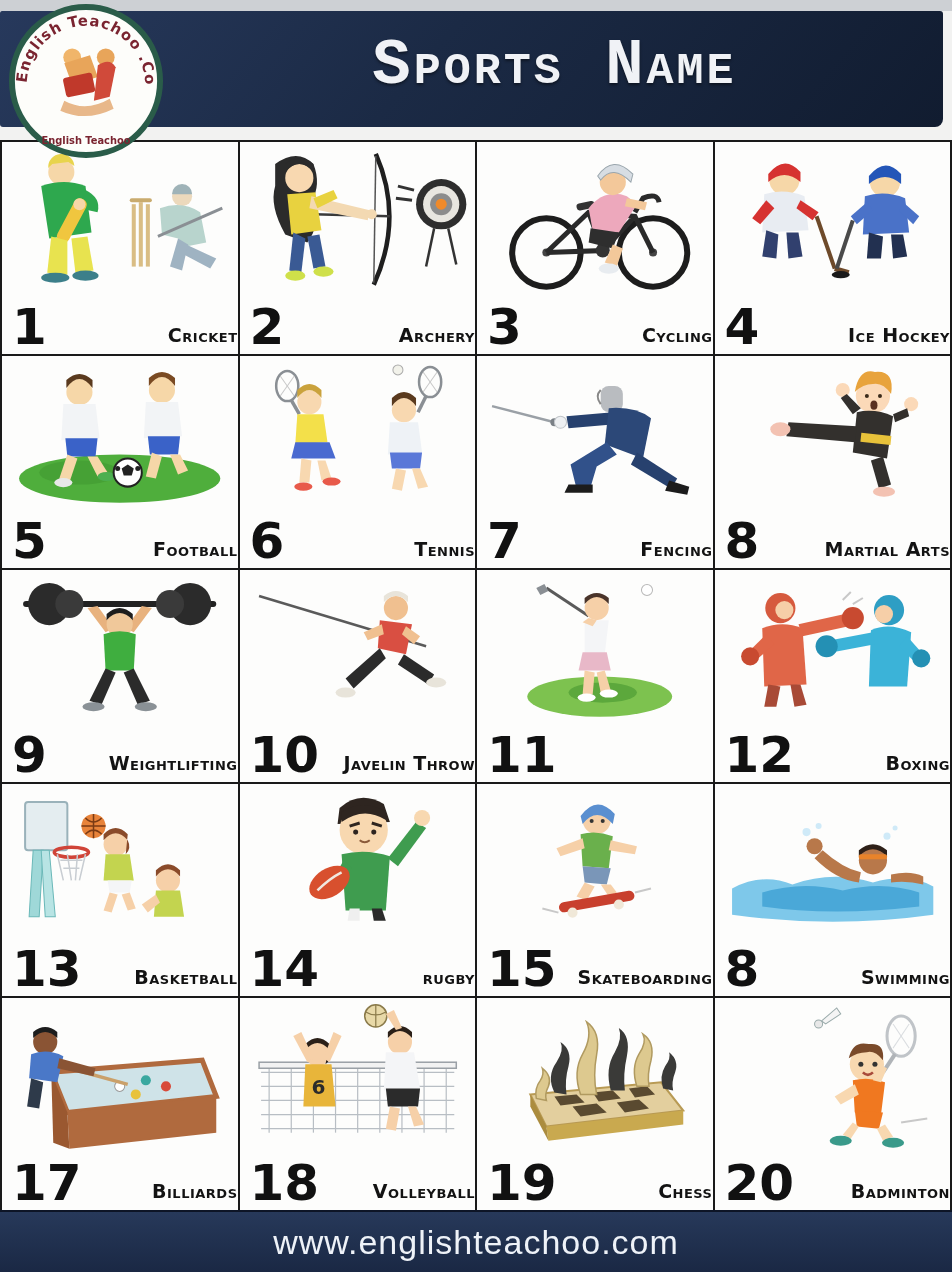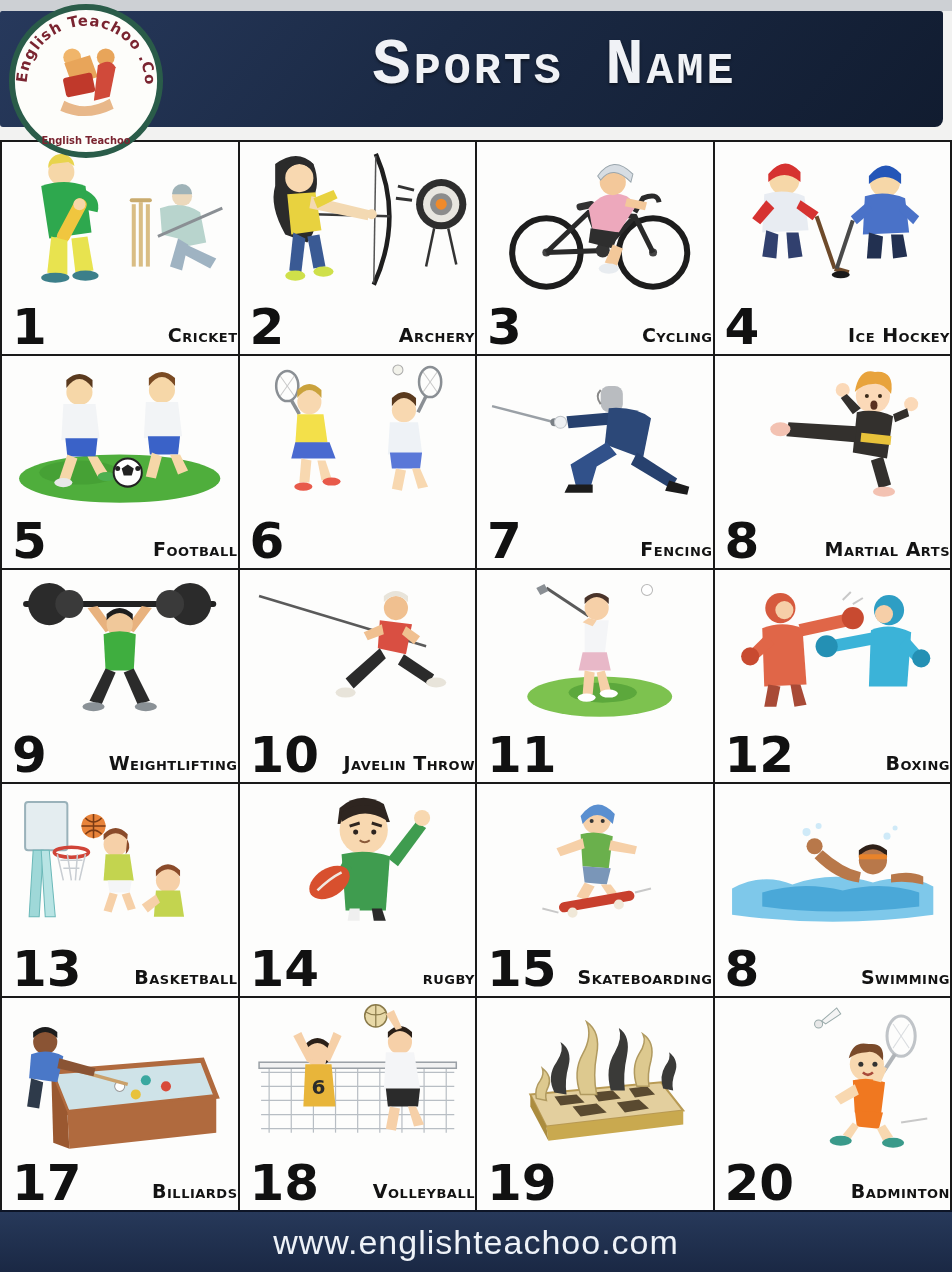--- a/index.html
+++ b/index.html
@@ -216,20 +216,21 @@
         <line x1="189" y1="12" x2="175" y2="32" stroke="#c8c8c8" stroke-width="1"></line>
         <line x1="178" y1="36" x2="170" y2="52" stroke="#8a8f94" stroke-width="3.5"></line>
         <circle cx="156" cy="50" r="12" fill="#f8d8b0"></circle>
         <path d="M144,46 Q156,30 168,46 L168,38 Q156,26 144,38 Z" fill="#5a3a1e"></path>
         <path d="M142,62 L170,62 L174,92 L140,94 Z" fill="#eef2f6"></path>
         <path d="M142,92 L174,92 L172,108 L144,108 Z" fill="#5a78d8"></path>
         <path d="M148,108 L144,128 L154,130 L158,110 Z" fill="#f8d8b0"></path>
         <path d="M164,108 L170,128 L180,126 L172,108 Z" fill="#f8d8b0"></path>
       </svg>
       <div class="num">6</div>
+      <div class="label">Tennis</div>
     </div>
 
     <div class="cell">
       <svg class="illus" viewBox="0 0 220 150">
         <line x1="70" y1="62" x2="8" y2="46" stroke="#9aa0a6" stroke-width="2.5"></line>
         <circle cx="70" cy="62" r="4" fill="#7a8086"></circle>
         <circle cx="76" cy="62" r="6" fill="#eef0f2" stroke="#c0c4c8" stroke-width="1"></circle>
         <path d="M82,56 L128,52 L130,64 L84,68 Z" fill="#27416e"></path>
         <rect x="116" y="26" width="22" height="26" rx="8" fill="#b9bcc0"></rect>
         <path d="M116,30 q-6,6 0,14" fill="none" stroke="#888" stroke-width="2"></path>
@@ -507,20 +508,21 @@
           <path d="M132,100 L154,97 L164,106 L140,110 Z"></path>
         </g>
         <path d="M96,92 Q88,70 98,52 Q108,34 102,20 Q116,30 112,52 Q108,74 112,92 Z" fill="#ddc98f" stroke="#b09a60" stroke-width="1.5"></path>
         <path d="M126,88 Q120,66 130,50 Q138,36 134,26 Q146,34 142,54 Q138,72 140,88 Z" fill="#3a3a38"></path>
         <path d="M70,90 Q62,74 72,60 Q80,48 76,40 Q88,48 84,64 Q80,78 82,92 Z" fill="#3a3a38"></path>
         <path d="M152,84 Q146,66 154,52 Q162,40 158,32 Q170,40 166,58 Q162,72 164,84 Z" fill="#ddc98f" stroke="#b09a60" stroke-width="1.5"></path>
         <path d="M178,86 Q174,74 180,64 Q186,56 184,50 Q194,58 190,70 Q186,80 188,88 Z" fill="#3a3a38"></path>
         <path d="M52,96 Q50,86 56,78 Q60,72 58,66 Q68,74 64,84 Q60,92 62,98 Z" fill="#ddc98f" stroke="#b09a60" stroke-width="1.5"></path>
       </svg>
       <div class="num">19</div>
+      <div class="label">Chess</div>
     </div>
 
     <div class="cell">
       <svg class="illus" viewBox="0 0 220 150">
         <g>
           <circle cx="96" cy="22" r="4" fill="#e8e8e8" stroke="#9aa" stroke-width="1"></circle>
           <path d="M99,19 L114,6 L118,12 L103,22 Z" fill="#f4f4f4" stroke="#9aa" stroke-width="1"></path>
         </g>
         <ellipse cx="178" cy="34" rx="14" ry="20" fill="none" stroke="#c0c4c8" stroke-width="3"></ellipse>
         <line x1="170" y1="22" x2="186" y2="46" stroke="#dadde0" stroke-width="1"></line>

